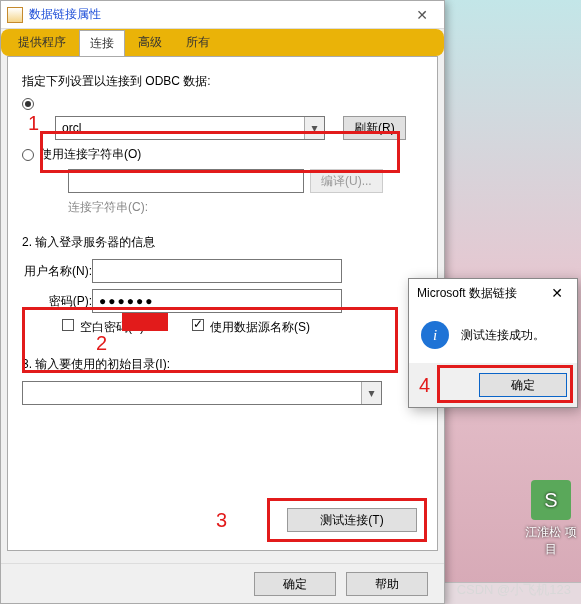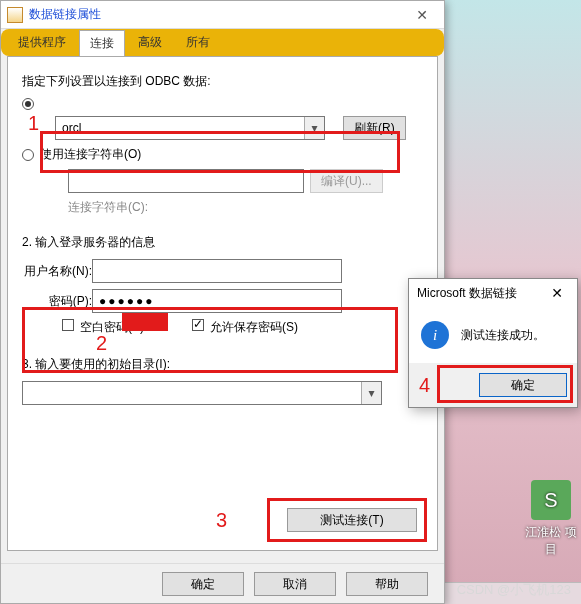--- a/index.html
+++ b/index.html
@@ -113,21 +113,21 @@
     <div class="row indent1">
       <span class="lbl">用户名称(N):</span>
       <input class="txt-in" style="width: 250px;">
     </div>
     <div class="row indent1">
       <span class="lbl">密码(P):</span>
       <div class="txt-in" style="width:250px; line-height:22px; letter-spacing:2px;">●●●●●●</div>
     </div>
     <div class="row indent1" style="margin-left:40px; gap:48px;">
       <span><span class="chk"></span><span>空白密码(B)</span></span>
-      <span><span class="chk sel"></span><span>允许保存密码(S)</span></span>
+      <span><span class="chk sel"></span><span>使用数据源名称(S)</span></span>
     </div>
 
     <div class="sec-title" style="margin-top:20px;">3. 输入要使用的初始目录(I):</div>
     <div class="row indent1">
       <div class="full-combo">
         <div style="flex:1;"></div>
         <span class="drop">▾</span>
       </div>
     </div>
 
@@ -141,21 +141,20 @@
     <span class="rednum" style="left:88px; top:275px;">2</span>
     <div class="redbox" style="left:14px; top:250px; width:376px; height:66px;"></div>
     <div class="redblock" style="left:114px; top:256px; width:46px; height:18px;"></div>
 
     <span class="rednum" style="left:208px; bottom:18px;">3</span>
     <div class="redbox" style="right:10px; bottom:8px; width:160px; height:44px;"></div>
   </div>
 
   <div class="footer-btns">
     <span class="btn">确定</span>
-    <span class="btn">取消</span>
     <span class="btn">帮助</span>
   </div>
 </div>
 
 <div class="msgbox">
   <div class="mtb">
     <span class="mt">Microsoft 数据链接</span>
     <span class="x">✕</span>
   </div>
   <div class="mbody">

